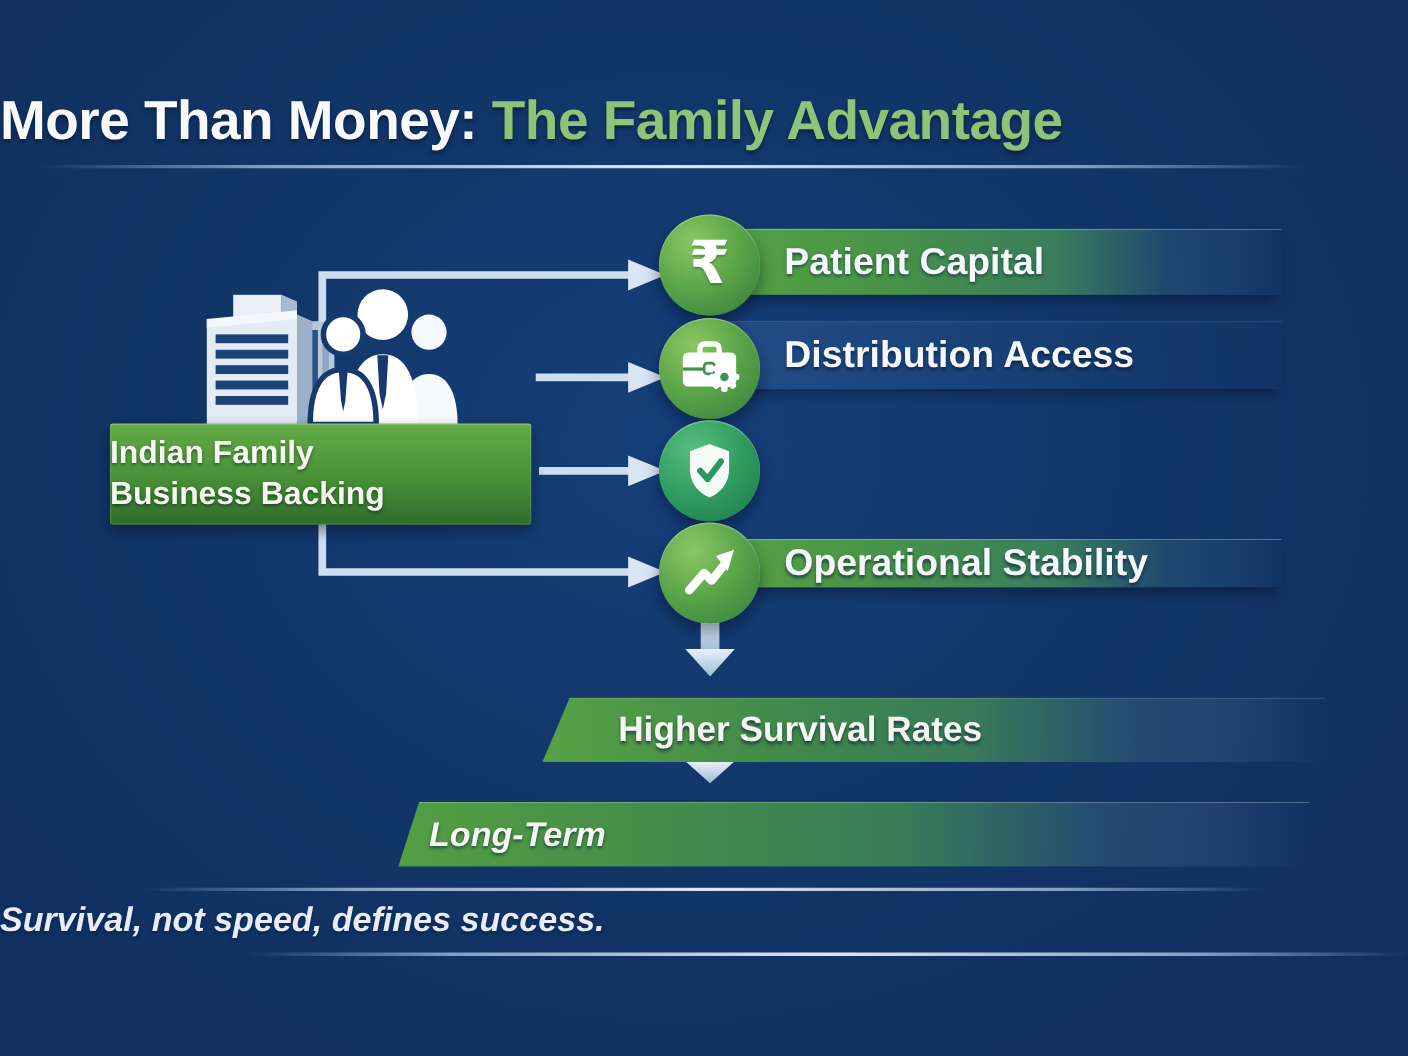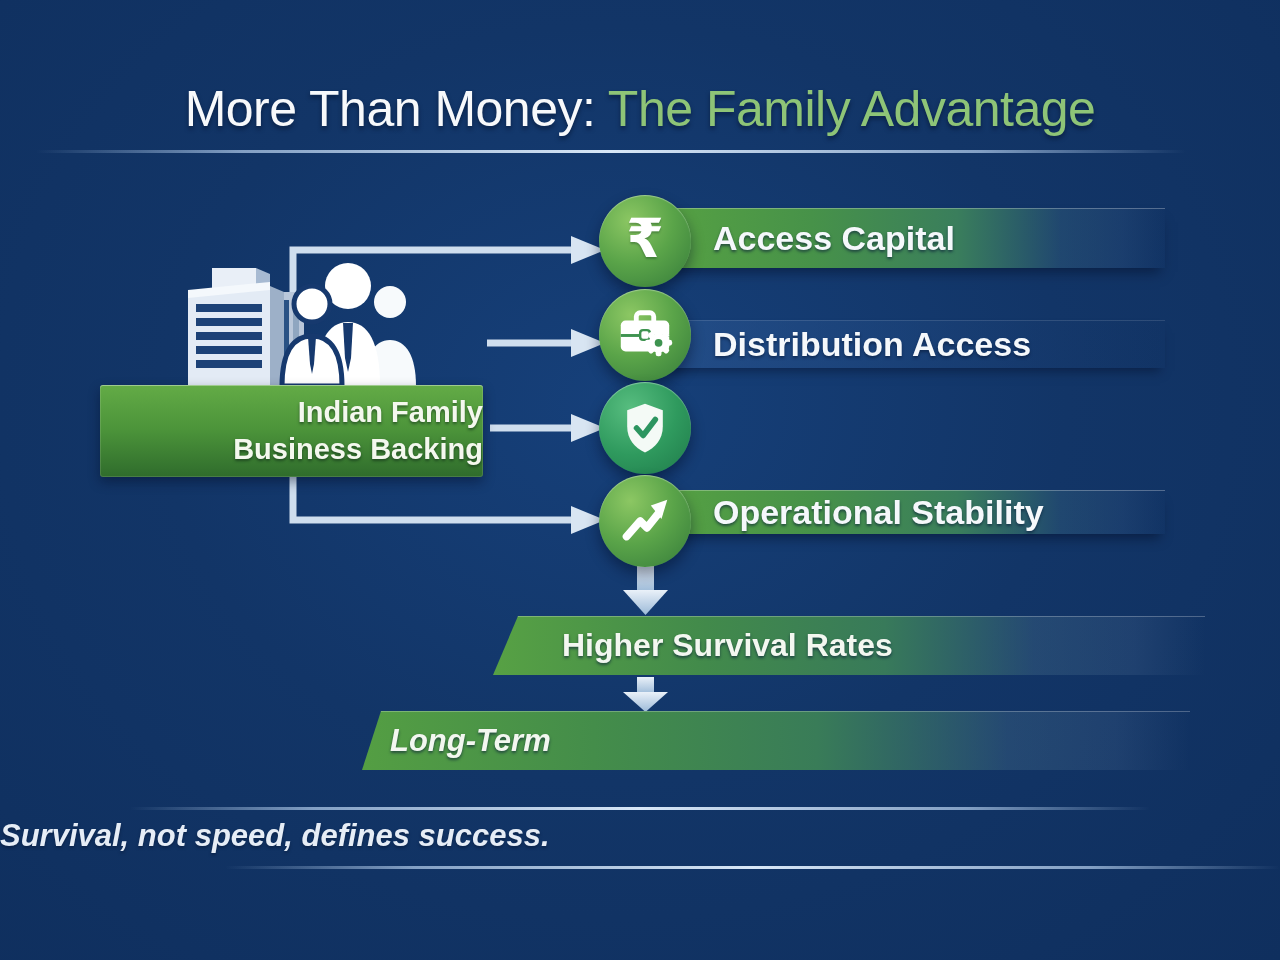--- a/index.html
+++ b/index.html
@@ -4,42 +4,42 @@
 <style>
   html,body{margin:0;padding:0;background:#0b2250;}
   #canvas{
     position:relative;width:1280px;height:960px;overflow:hidden;
     background:radial-gradient(ellipse at 48% 42%, #16407a 0%, #123567 48%, #0f2f5e 100%);
     font-family:"Liberation Sans", sans-serif;
   }
   .abs{position:absolute;}
   
   #title{
-    top:80px;left:0;width:100%;text-align:center;
-    font-size:50px;font-weight:normal;letter-spacing:-0.5px;
+    top:80px;left:0;width:100%;text-align:left;
+    font-size:50px;font-weight:bold;letter-spacing:-0.5px;
     text-shadow:0 3px 4px rgba(5,18,45,.6);
     white-space:nowrap;
   }
   #title .white{color:#f7f9fb;}
   #title .green{color:#8ec477;}
   .hline{
     height:3px;border-radius:2px;
     background:linear-gradient(90deg, rgba(180,205,235,0) 0%, rgba(169,196,228,.75) 18%, #d8e7f7 50%, rgba(169,196,228,.75) 82%, rgba(180,205,235,0) 100%);
   }
   #title-rule{top:150px;left:36px;width:1150px;}
   
   #arrow-layer{top:0;left:0;z-index:1;}
   
   #left-graphic{left:178px;top:260px;z-index:2;}
   #source-box{
     left:100px;top:385px;width:383px;height:92px;z-index:2;
     background:linear-gradient(180deg,#63ab46 0%, #4c943a 48%, #2f6c2c 100%);
     border-radius:3px;
     box-shadow:0 5px 12px rgba(4,14,40,.45), inset 0 1px 0 rgba(255,255,255,.3), inset 0 0 0 1px rgba(255,255,255,.12);
-    display:flex;flex-direction:column;justify-content:center;align-items:flex-end;
+    display:flex;flex-direction:column;justify-content:center;align-items:flex-start;
   }
   #source-box .line{
     color:#f4f8ee;font-size:29px;font-weight:bold;line-height:37px;
     text-shadow:0 2px 3px rgba(10,35,20,.55);
   }
   
   .bar{left:645px;width:520px;height:60px;z-index:2;}
   .bar.green{
     background:linear-gradient(90deg,#58a342 0%, #479249 32%, #3a7e5c 60%, rgba(58,105,128,.35) 80%, rgba(90,130,165,.12) 92%, rgba(90,130,165,0) 100%);
     box-shadow:0 9px 12px -5px rgba(4,14,40,.55), inset 0 1px 0 rgba(255,255,255,.28);
@@ -64,20 +64,21 @@
     color:#ffffff;font-family:"DejaVu Sans", sans-serif;font-size:54px;font-weight:bold;
     text-shadow:0 2px 2px rgba(20,60,30,.35);line-height:1;transform:translateY(-2px);
   }
   
   .banner{
     z-index:2;
     box-shadow:inset 0 1px 0 rgba(255,255,255,.25);
     display:flex;align-items:center;
     color:#f3f7f0;font-weight:bold;white-space:nowrap;
     text-shadow:0 2px 3px rgba(8,25,55,.6);
+    margin-top:18px;
   }
   #banner-survival{
     left:493px;top:616px;width:712px;height:59px;font-size:32px;
     clip-path:polygon(25px 0, 100% 0, 100% 100%, 0 100%);
     background:linear-gradient(90deg,#57a144 0%, #428a4b 30%, #387a5a 55%, rgba(72,112,138,.35) 76%, rgba(118,148,178,.14) 90%, rgba(118,148,178,0) 100%);
     padding-left:69px;box-sizing:border-box;
   }
   #banner-longterm{
     left:362px;top:711px;width:828px;height:59px;font-size:31px;
     clip-path:polygon(19px 0, 100% 0, 100% 100%, 0 100%);
@@ -162,23 +163,23 @@
     <path d="M104,126 C104,92 115,76 134,76 C153,76 164,92 164,126 Z" fill="#ffffff" stroke="#16396e" stroke-width="5"></path>
     <polygon points="130,77 138,77 136,104 134,114 132,104" fill="#16396e"></polygon>
   </svg>
 
   <div id="source-box" class="abs">
     <div class="line">Indian Family</div>
     <div class="line">Business Backing</div>
   </div>
 
   <div class="abs bar green" style="top:208px">
-    <div class="label">Access Capital</div>
-  </div>
-  <div class="abs bar blue" style="top:320px;height:48px">
+    <div class="label">Patient Capital</div>
+  </div>
+  <div class="abs bar blue" style="top:292px;height:62px">
     <div class="label">Distribution Access</div>
   </div>
   <div class="abs bar green" style="top:490px;height:44px">
     <div class="label">Operational Stability</div>
   </div>
 
   <div class="abs circle" style="top:195px">
     <span class="rupee">₹</span>
   </div>
 

